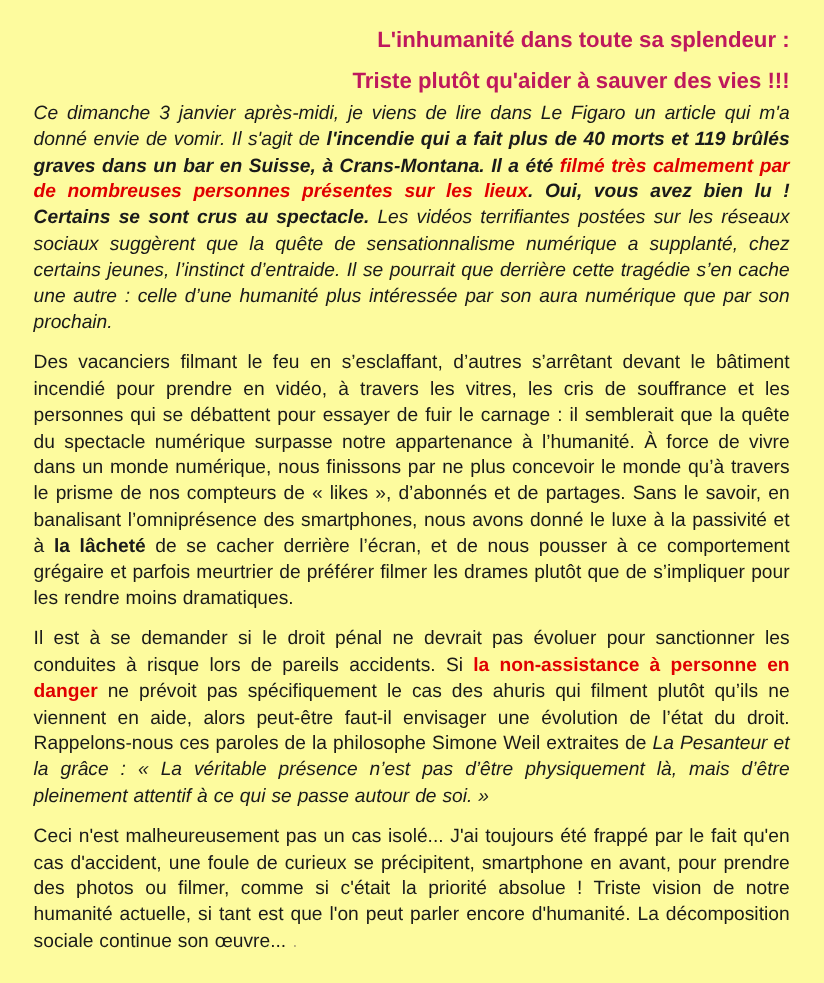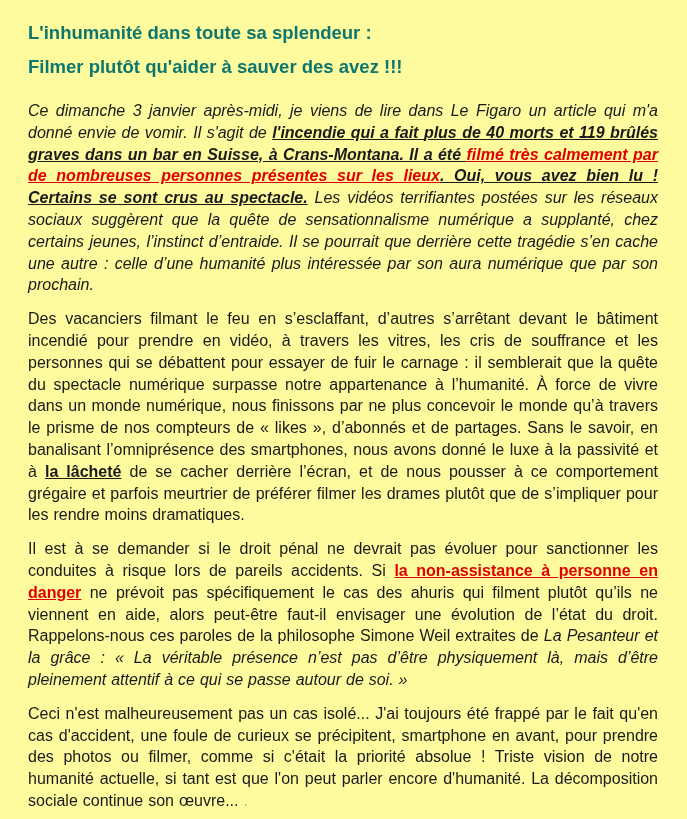--- a/index.html
+++ b/index.html
@@ -13,50 +13,50 @@
     overflow: hidden;
     font-family: "Liberation Sans", sans-serif;
   }
   .page {
     box-sizing: border-box;
     width: 687px;
     height: 819px;
     padding: 12px 29px 0 28px;
   }
   .title-block {
-    text-align: left;
-    color: #0f766e;
+    text-align: right;
+    color: #be185d;
     font-weight: bold;
     font-size: 18.5px;
     line-height: 34px;
     padding-top: 4px;
-    margin-bottom: 16px;
+    margin-bottom: 0;
   }
   .body-text p {
     margin: 0 0 12px 0;
     font-size: 16px;
     line-height: 21.8px;
     text-align: justify;
     color: #1a1a1a;
     word-spacing: 0.5px;
   }
   .ital { font-style: italic; }
-  .b { font-weight: bold; text-decoration: underline; }
+  .b { font-weight: bold; }
   .u { }
   .red { color: #E00000; }
   .muted { color: #b6af7d; }
 </style>
 </head>
 <body>
 
 <div class="page">
 
   <div class="title-block">
     <div>L'inhumanité dans toute sa splendeur :</div>
-    <div>Filmer plutôt qu'aider à sauver des avez !!!</div>
+    <div>Triste plutôt qu'aider à sauver des vies !!!</div>
   </div>
 
   <div class="body-text">
 
     <p class="ital"><span>Ce dimanche 3 janvier après-midi, je viens de lire dans Le Figaro un article qui m'a donné envie de vomir. Il s'agit de </span><span class="b">l'incendie qui a fait </span><span class="b u">plus de 40 morts</span><span class="b"> et 119 brûlés graves dans un bar en Suisse, à Crans-Montana. Il a été </span><span class="b red">filmé très calmement par de nombreuses personnes présentes sur les lieux</span><span class="b">. Oui, vous avez bien lu ! Certains se sont crus au spectacle.</span><span> Les vidéos terrifiantes postées sur les réseaux sociaux suggèrent que la </span><span class="u">quête de sensationnalisme</span><span> numérique a supplanté, chez certains jeunes, l’instinct d’entraide. Il se pourrait que derrière cette tragédie s’en cache une autre : celle d’une humanité plus intéressée par son aura numérique que par son prochain.</span></p>
 
     <p><span class="u">Des vacanciers filmant le feu en s’esclaffant</span><span>, d’autres s’arrêtant devant le bâtiment incendié pour prendre en vidéo, à travers les vitres, les cris de souffrance et les personnes qui se débattent pour essayer de fuir le carnage : il semblerait que la quête du spectacle numérique surpasse notre appartenance à l’humanité. À force de vivre dans un monde numérique, nous finissons par ne plus concevoir le monde qu’à travers le prisme de nos compteurs de « likes », d’abonnés et de partages. Sans le savoir, en banalisant l’omniprésence des smartphones, nous avons donné le luxe à la passivité et à </span><span class="b u">la lâcheté</span><span> de se cacher derrière l’écran, et de nous pousser à ce comportement grégaire et parfois meurtrier de préférer filmer les drames plutôt que de s’impliquer pour les rendre moins dramatiques.</span></p>
 
     <p><span>Il est à se demander si le droit pénal ne devrait pas évoluer pour sanctionner les conduites à risque lors de pareils accidents. Si </span><span class="b red">la non-assistance à personne en danger</span><span> ne prévoit pas spécifiquement le cas des ahuris qui filment plutôt qu’ils ne viennent en aide, alors peut-être faut-il envisager une évolution de l’état du droit. Rappelons-nous ces paroles de la philosophe Simone Weil extraites de </span><span class="ital">La Pesanteur et la grâce : « La véritable présence n’est pas d’être physiquement là, mais d’être pleinement attentif à ce qui se passe autour de soi. »</span></p>
 

